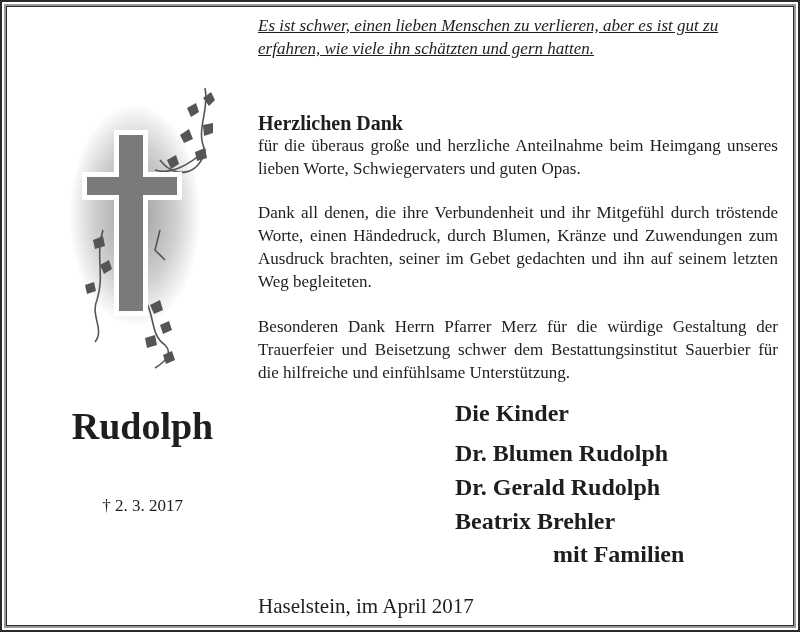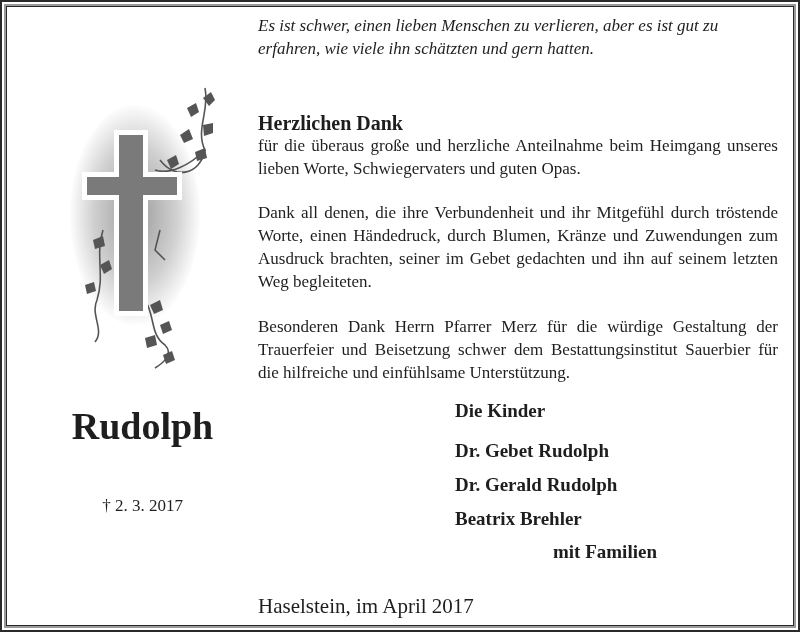--- a/index.html
+++ b/index.html
@@ -6,33 +6,33 @@
   body { width: 800px; height: 632px; position: relative; overflow: hidden;
          font-family: "Liberation Serif", "DejaVu Serif", serif; color: #1e1e1e; }
   .frame { position: absolute; left: 0; top: 0; width: 800px; height: 632px; box-sizing: border-box;
            border: 2px solid #2a2a2a; }
   .frame-mid { position: absolute; left: 2px; top: 2px; right: 2px; bottom: 2px;
                border: 2px solid #9a9a9a; }
   .frame-inner { position: absolute; left: 4px; top: 4px; right: 4px; bottom: 4px;
                  border: 1px solid #2a2a2a; background: #fff; }
 
   .motto { position: absolute; left: 258px; top: 14px; width: 520px; font-style: italic;
-           font-size: 17px; line-height: 23px; }
+           font-size: 17px; line-height: 23px; text-decoration: underline; }
   .heading { position: absolute; left: 258px; top: 84px; font-weight: bold; font-size: 20px; margin-top: 28px; }
   .para { position: absolute; left: 258px; width: 520px; font-size: 17px; line-height: 23px;
           text-align: justify; }
   .p1 { top: 134px; }
   .p2 { top: 201px; }
   .p3 { top: 315px; }
 
   .name { position: absolute; left: 40px; width: 205px; text-align: center; font-weight: bold;
           font-size: 38px; line-height: 42px; top: 405px; }
   .date { position: absolute; left: 40px; width: 205px; text-align: center; font-size: 17px; top: 496px; }
 
-  .sig { position: absolute; left: 455px; font-weight: bold; font-size: 19px; }
+  .sig { position: absolute; left: 455px; font-weight: bold; font-size: 24px; }
   .sig-head { top: 400px; }
   .s1 { top: 440px; }
   .s2 { top: 474px; }
   .s3 { top: 508px; }
   .s4 { left: 553px; top: 541px; }
 
   .place { position: absolute; left: 258px; top: 594px; font-size: 21px; }
 
   .cross-wrap { position: absolute; left: 55px; top: 80px; width: 170px; height: 290px; }
   .halo { position: absolute; left: 15px; top: 25px; width: 130px; height: 220px; border-radius: 50%;
@@ -86,18 +86,18 @@
 <div class="para p1">für die überaus große und herzliche Anteilnahme beim Heimgang unseres lieben Worte, Schwiegervaters und guten Opas.</div>
 <div class="para p2">Dank all denen, die ihre Verbundenheit und ihr Mitgefühl durch tröstende Worte, einen Händedruck, durch Blumen, Kränze und Zuwendungen zum Ausdruck brachten, seiner im Gebet gedachten und ihn auf seinem letzten Weg begleiteten.</div>
 <div class="para p3">Besonderen Dank Herrn Pfarrer Merz für die würdige Gestaltung der Trauerfeier und Beisetzung schwer dem Bestattungsinstitut Sauerbier für die hilfreiche und einfühlsame Unterstützung.</div>
 
 <div class="name">
   <div>Rudolph</div>
 </div>
 <div class="date">† 2. 3. 2017</div>
 
 <div class="sig sig-head">Die Kinder</div>
-<div class="sig s1">Dr. Gebet Rudolph</div>
+<div class="sig s1">Dr. Blumen Rudolph</div>
 <div class="sig s2">Dr. Gerald Rudolph</div>
 <div class="sig s3">Beatrix Brehler</div>
 <div class="sig s4">mit Familien</div>
 
 <div class="place">Haselstein, im April 2017</div>
 
 </body></html>

